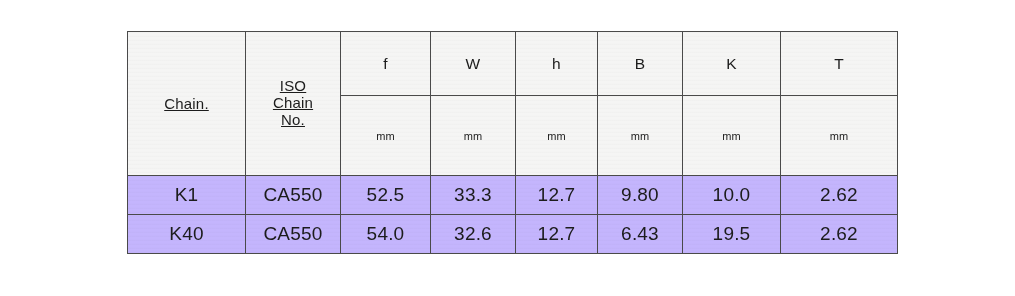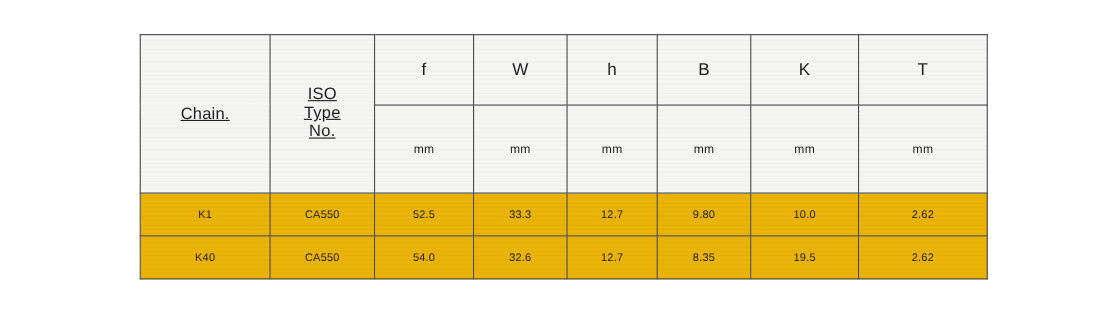--- a/index.html
+++ b/index.html
@@ -39,22 +39,22 @@
     vertical-align: middle;
     padding: 0 2px;
     background: #f5f5f4;
     color: #1c1c1c;
     font-weight: 400;
     letter-spacing: 0.2px;
   }
 
   
   table.spec-table tr.data-row td {
-    background: #eab308;
-    font-size: 10px;
+    background: #c4b5fd;
+    font-size: 19px;
   }
 
   td.type-head,
   td.iso-head {
     font-size: 15px;
     text-decoration: underline;
   }
 
   td.iso-head {
     text-align: left;
@@ -115,21 +115,21 @@
       <col class="c-h">
         <col class="c-b">
         <col class="c-k">
         <col class="c-t">
     </colgroup>
     <tbody>
       <tr class="sym-row">
         <td class="type-head" rowspan="2">Chain.</td>
         <td class="iso-head" rowspan="2">
           <span class="iso-line">ISO</span>
-          <span class="iso-line">Type</span>
+          <span class="iso-line">Chain</span>
           <span class="iso-line">No.</span>
         </td>
         <td class="sym-cell">f</td>
         <td class="sym-cell">W</td>
         <td class="sym-cell">h</td>
         <td class="sym-cell">B</td>
         <td class="sym-cell">K</td>
         <td class="sym-cell">T</td>
       </tr>
       <tr class="unit-row">
@@ -150,21 +150,21 @@
         <td>9.80</td>
         <td>10.0</td>
         <td>2.62</td>
       </tr>
       <tr class="data-row">
         <td>K40</td>
         <td>CA550</td>
         <td>54.0</td>
         <td>32.6</td>
         <td>12.7</td>
-        <td>8.35</td>
+        <td>6.43</td>
         <td>19.5</td>
         <td>2.62</td>
       </tr>
     </tbody>
   </table>
 </div>
 
 <div id="scan-noise"></div>
 
 </body></html>

